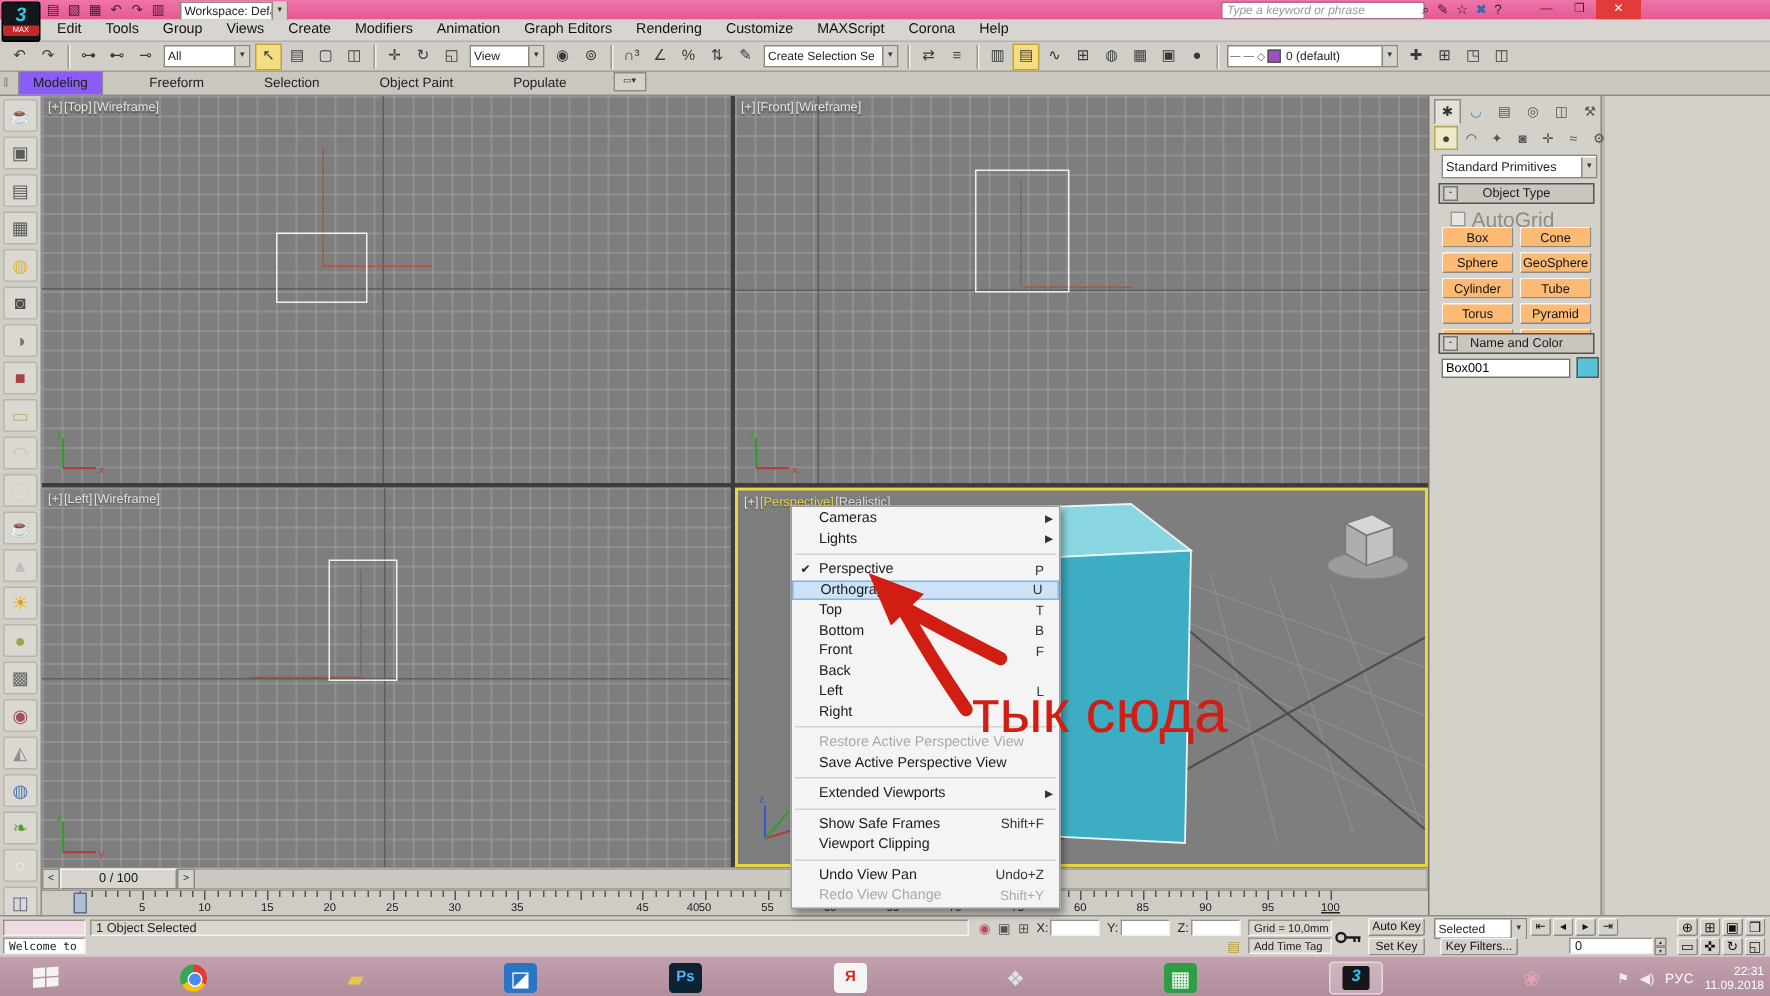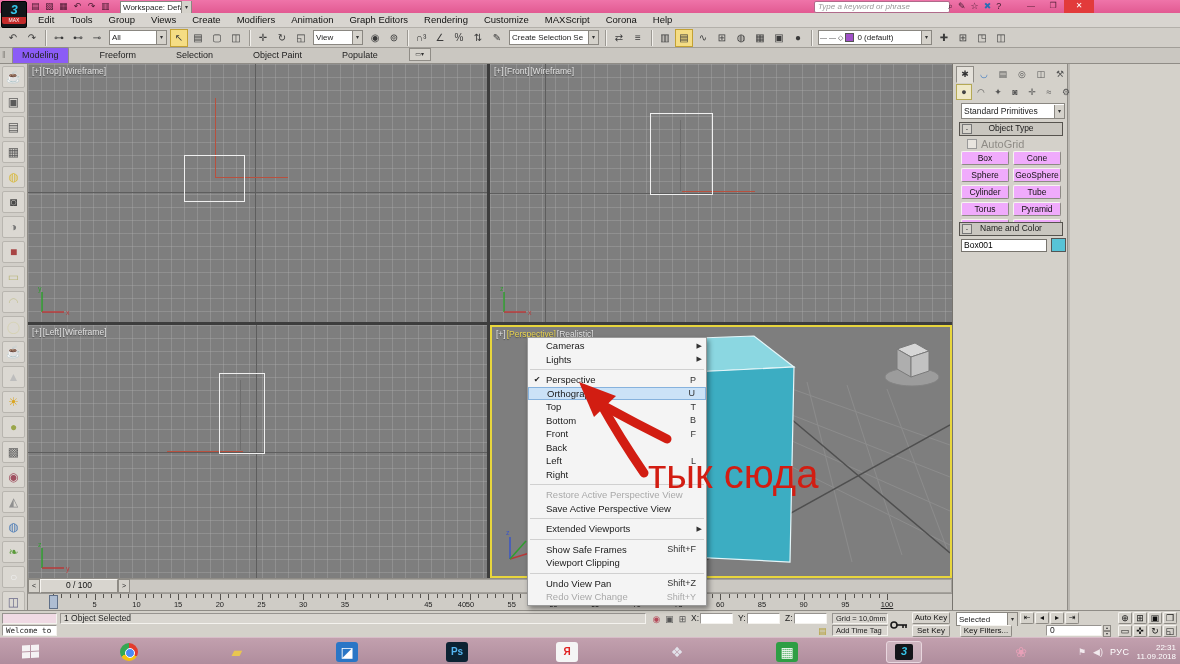--- a/index.html
+++ b/index.html
@@ -77,25 +77,25 @@
   .cp-tab{width:16px;height:15px;text-align:center;line-height:15px;font-size:9px;color:#444;border:1px solid transparent;}
   .cp-tab.active{background:#e4e1da;border:1px solid #8f8c86;border-bottom-color:#e4e1da;}
   .cp-subicons{position:absolute;left:3px;top:20px;display:flex;gap:1px;}
   .cp-sub{width:14px;height:14px;text-align:center;line-height:14px;font-size:9px;color:#555;border:1px solid transparent;}
   .cp-sub.active{background:#efe9c8;border:1px solid #b5a955;}
   .cp-dd{position:absolute;left:6px;top:39px;width:102px;}
   .rollout{position:absolute;left:6px;width:102px;height:12px;background:#c9c6bf;border:1px solid #56534e;
            text-align:center;font-size:8.5px;line-height:11px;color:#1a1a1a;}
   .rollout .minus{position:absolute;left:2px;top:1px;width:8px;height:8px;background:#d7d4cd;border:1px solid #777;
                   line-height:7px;font-size:7px;text-align:center;}
-  .autogrid{position:absolute;left:14px;top:74px;display:flex;align-items:center;gap:4px;color:#8f8c86;font-size:11px;}
+  .autogrid{position:absolute;left:14px;top:74px;display:flex;align-items:center;gap:4px;color:#8f8c86;font-size:14px;}
   .agbox{width:8px;height:8px;background:#e8e5df;border:1px solid #999;}
   .objbtns{position:absolute;left:8px;top:87px;width:100px;display:grid;grid-template-columns:48px 48px;gap:3px 4px;}
   .objbtn{height:12px;font-size:8.5px;line-height:12px;text-align:center;color:#111;
-          background:#f0abfc;border:1px solid;border-color:#f6f4f0 #8d8a84 #8d8a84 #f6f4f0;border-radius:2px;}
+          background:#fdba74;border:1px solid;border-color:#f6f4f0 #8d8a84 #8d8a84 #f6f4f0;border-radius:2px;}
   .namerow{position:absolute;left:8px;top:174px;display:flex;gap:4px;align-items:center;}
   .namefield{width:80px;height:11px;background:#fff;border:1px solid #77746e;font-size:8.5px;line-height:11px;padding:0 2px;color:#000;}
   .colorswatch{width:13px;height:12px;border:1px solid #555;}
   
   .timeslider{position:absolute;left:28px;top:578px;width:924px;height:15px;background:#c2bfb9;border-top:1px solid #8f8c86;box-sizing:border-box;display:flex;align-items:center;}
   .ts-btn{width:10px;height:12px;background:#d5d2cb;border:1px solid #8f8c86;font-size:7px;line-height:11px;text-align:center;color:#222;}
   .ts-slider{width:76px;height:12px;background:#d8d5cf;border:1px solid;border-color:#f6f4f0 #8d8a84 #8d8a84 #f6f4f0;
              font-size:8.5px;line-height:11px;text-align:center;color:#111;}
   .ts-track{flex:1;height:12px;background:#cbc8c2;border:1px solid #a5a29c;border-left:none;}
   .trackbar{position:absolute;left:28px;top:593px;width:924px;height:17px;background:#cfccc6;border-top:1px solid #9a9792;box-sizing:border-box;}
@@ -789,21 +789,21 @@
       <div class="mi">
         <span class="chk">✔</span>
         <span class="lbl">Viewport Clipping</span>
         <span class="sc"></span>
 
       </div>
       <span class="sep"></span>
       <div class="mi">
         <span class="chk">✔</span>
         <span class="lbl">Undo View Pan</span>
-        <span class="sc">Shift+Z</span>
+        <span class="sc">Undo+Z</span>
 
       </div>
       <div class="mi disabled">
         <span class="chk">✔</span>
         <span class="lbl">Redo View Change</span>
         <span class="sc">Shift+Y</span>
 
       </div>
     </div>
 

